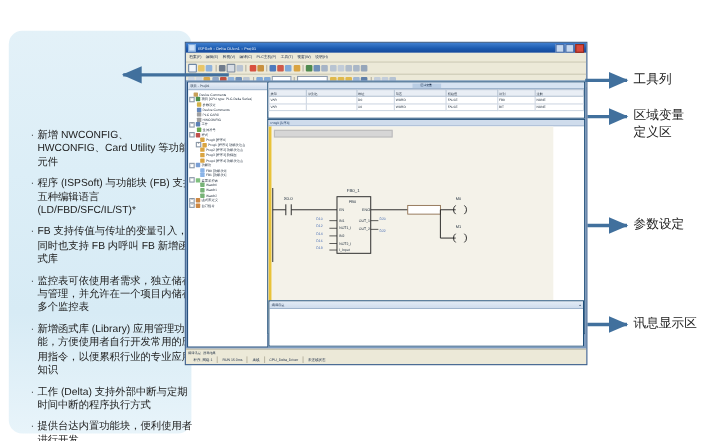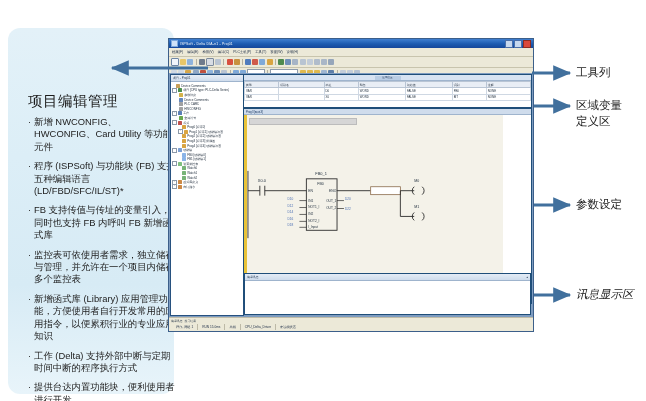--- a/index.html
+++ b/index.html
@@ -115,21 +115,20 @@
   
   .anno{position:absolute;font-size:11.5px;color:#1b1b1b;line-height:15px;white-space:pre-line;}
   .arrow-svg{position:absolute;overflow:visible;}
 </style>
 </head>
 <body>
 
 <div id="root">
 
   <div class="left-panel">
-    <div class="panel-title">项目编辑管理</div>
     <div class="bullet-list">
       <div class="bullet">
         <span class="dot">·</span>
         <span class="txt">新增 NWCONFIG、HWCONFIG、Card Utility 等功能元件</span>
       </div>
       <div class="bullet">
         <span class="dot">·</span>
         <span class="txt">程序 (ISPSoft) 与功能块 (FB) 支持五种编辑语言 (LD/FBD/SFC/IL/ST)*</span>
       </div>
       <div class="bullet">
@@ -510,15 +509,15 @@
 
     <line x1="534" y1="205" x2="570" y2="205" stroke="#41709d" stroke-width="3" marker-end="url(#ahead)"></line>
 
     <line x1="534" y1="295" x2="570" y2="295" stroke="#41709d" stroke-width="3" marker-end="url(#ahead)"></line>
   </svg>
 
   <div class="anno" style="left:576px;top:65px;">工具列</div>
   <div class="anno" style="left:576px;top:98px;">区域变量</div>
   <div class="anno" style="left:576px;top:114px;">定义区</div>
   <div class="anno" style="left:576px;top:197px;">参数设定</div>
-  <div class="anno" style="left:576px;top:287px;font-style:italic;">讯息显示区</div>
+  <div class="anno" style="left:576px;top:287px;">讯息显示区</div>
 
 </div>
 
 </body></html>

